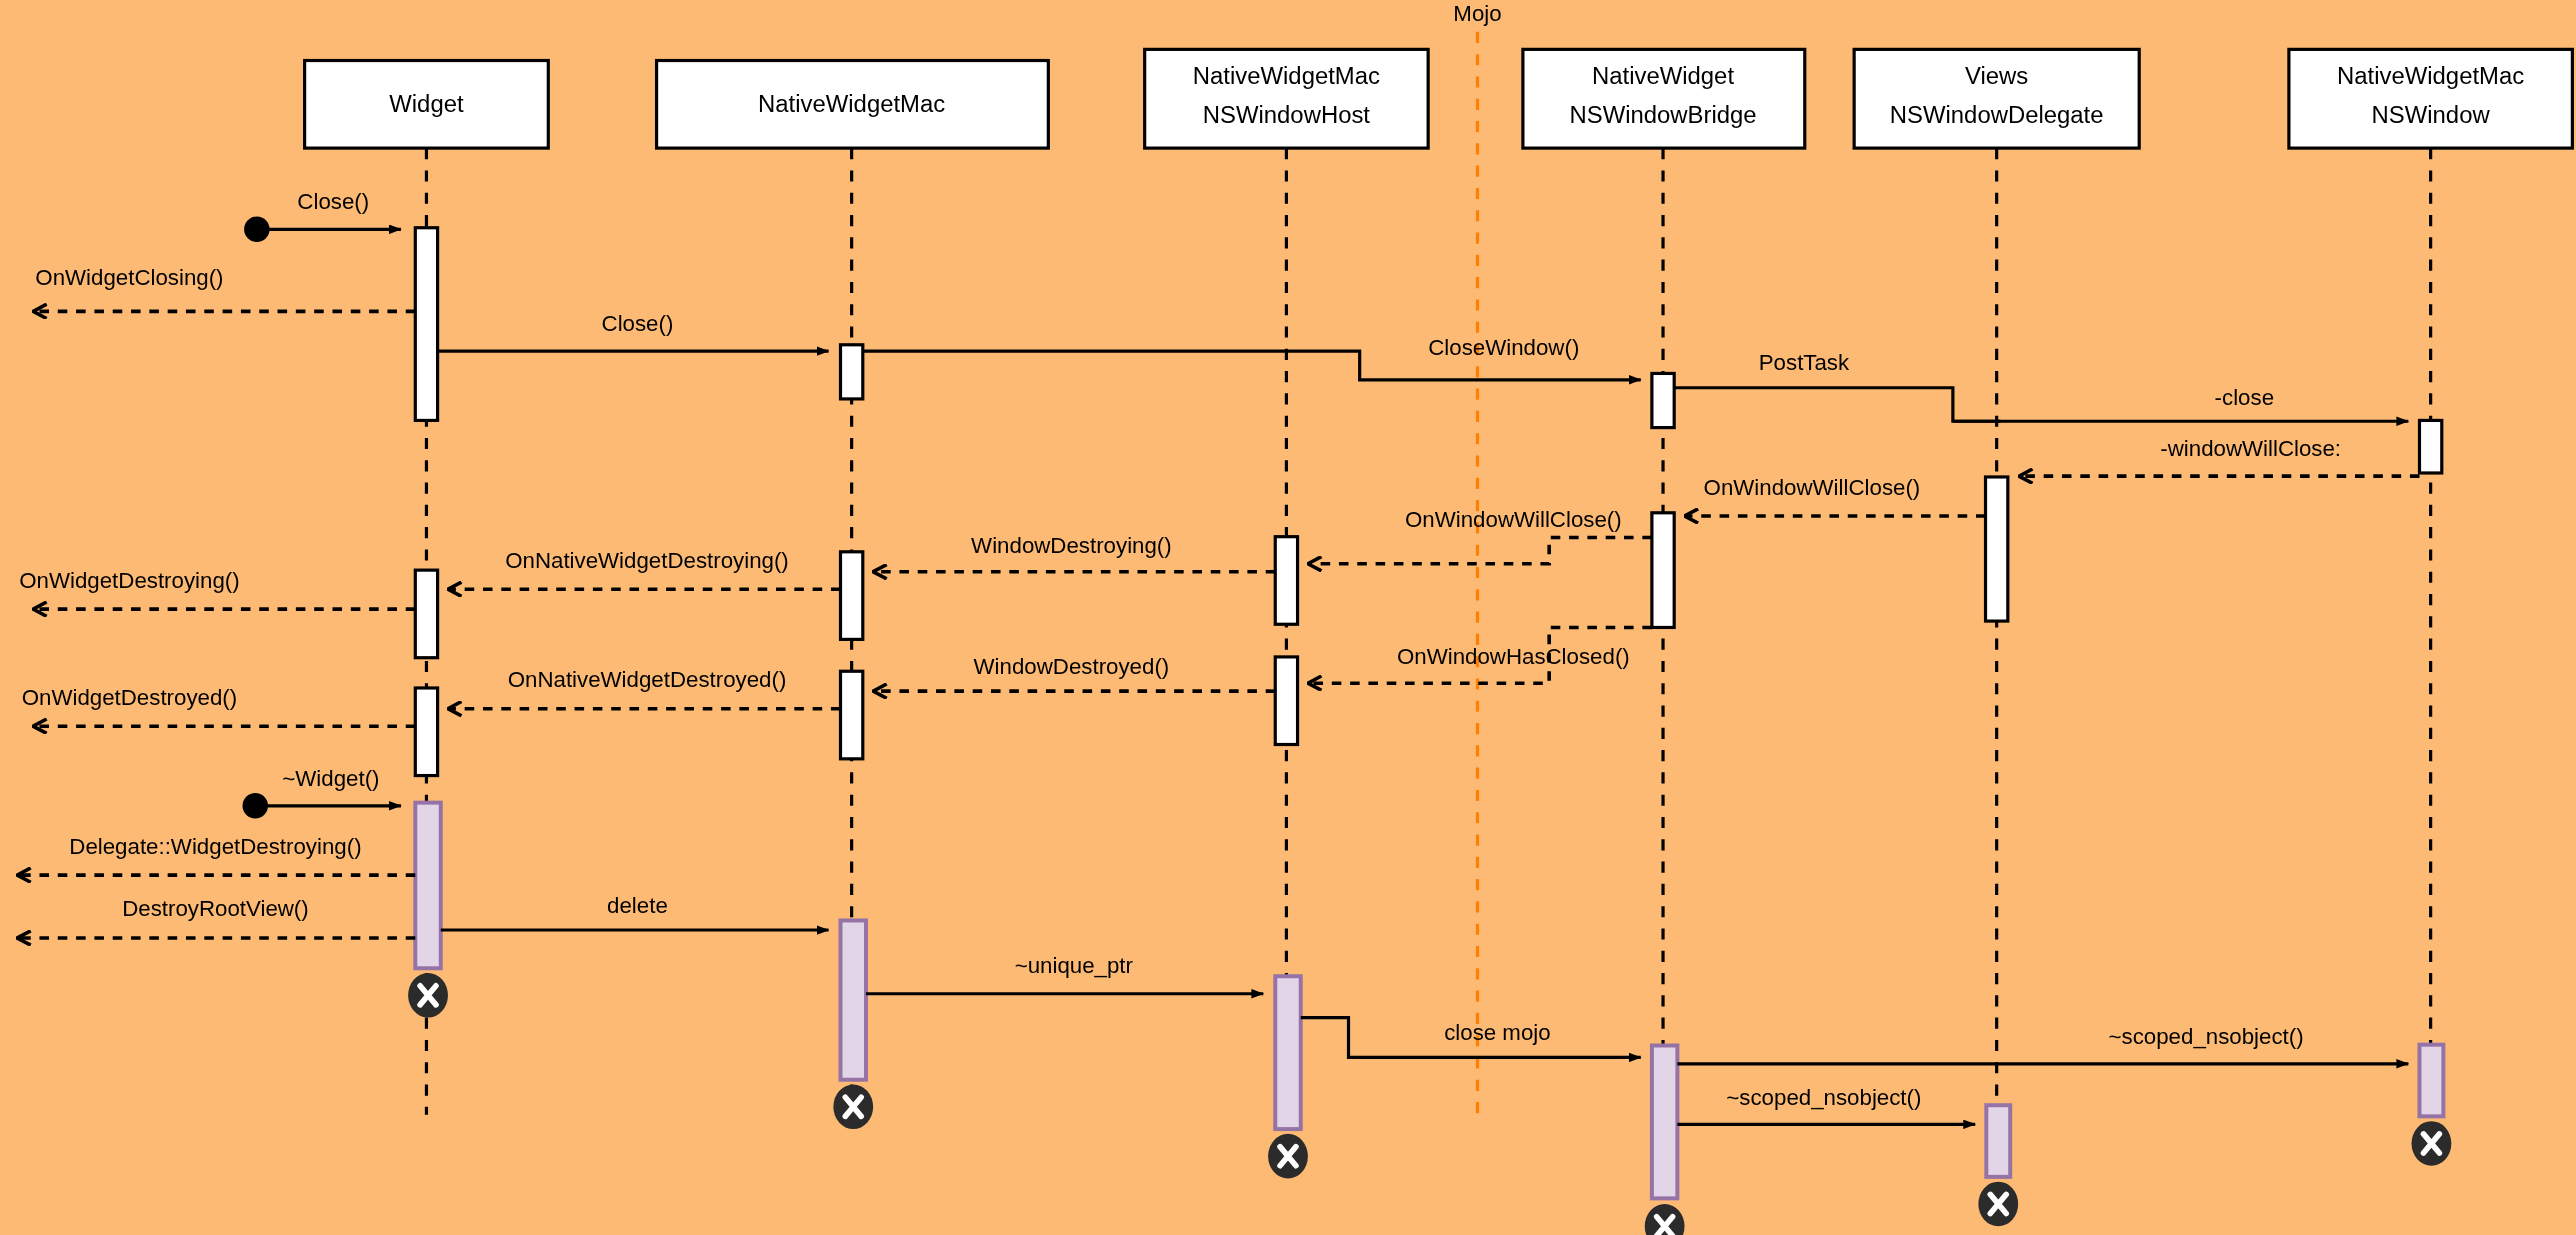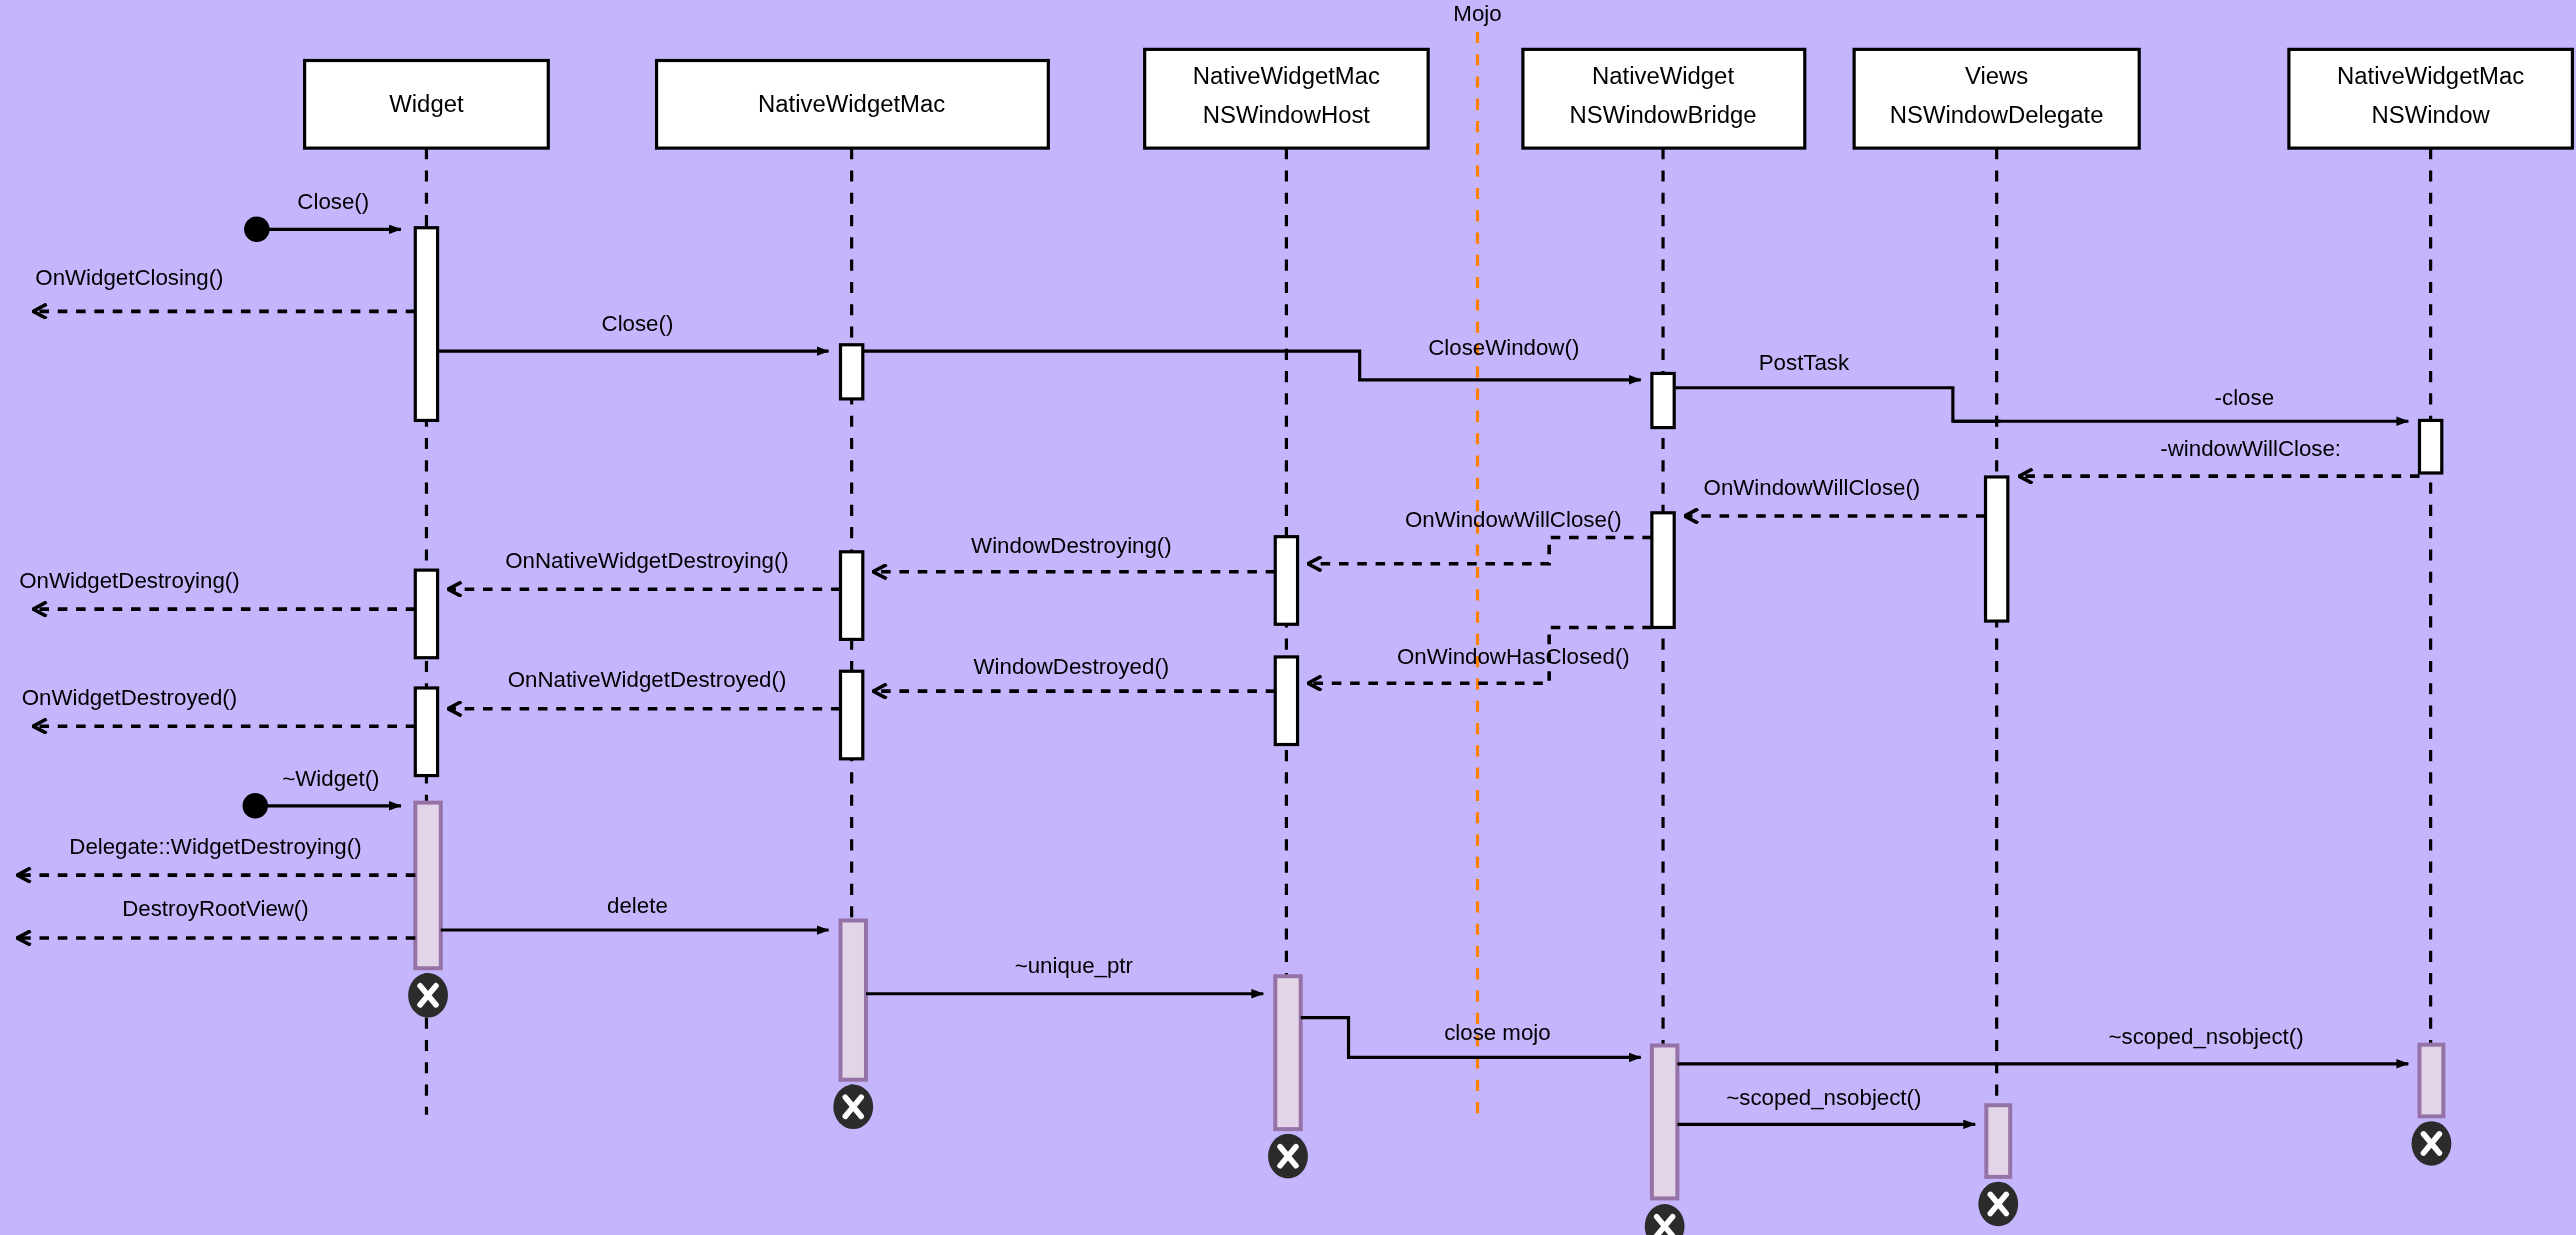--- a/index.html
+++ b/index.html
@@ -4,21 +4,21 @@
 <style>
   html, body {
     margin: 0;
     padding: 0;
     background: #ffffff;
   }
   #diagram-root {
     position: relative;
     width: 2576px;
     height: 1235px;
-    background: #c4b5fd;
+    background: #fdba74;
     font-family: "Liberation Sans", sans-serif;
     overflow: hidden;
   }
   #diagram-svg {
     position: absolute;
     left: 0;
     top: 0;
     width: 2576px;
     height: 1235px;
   }

